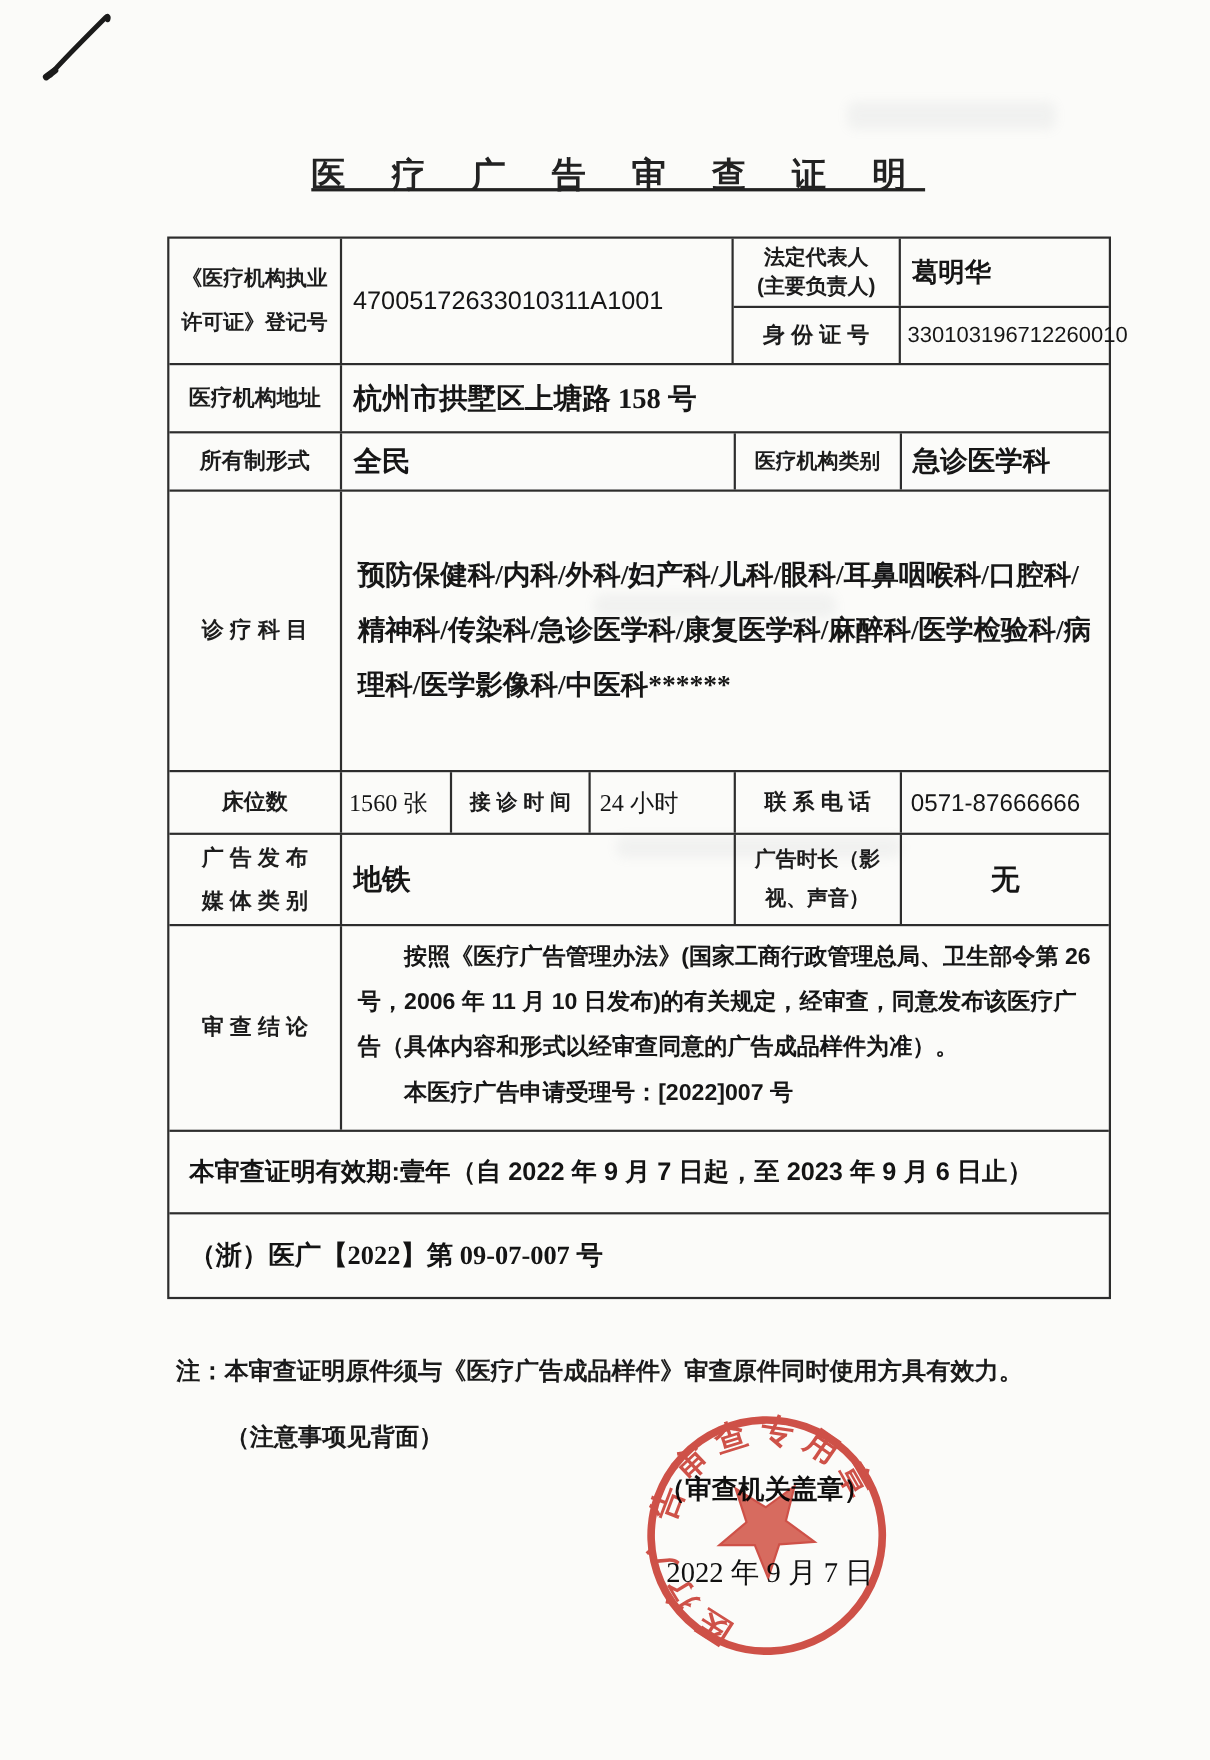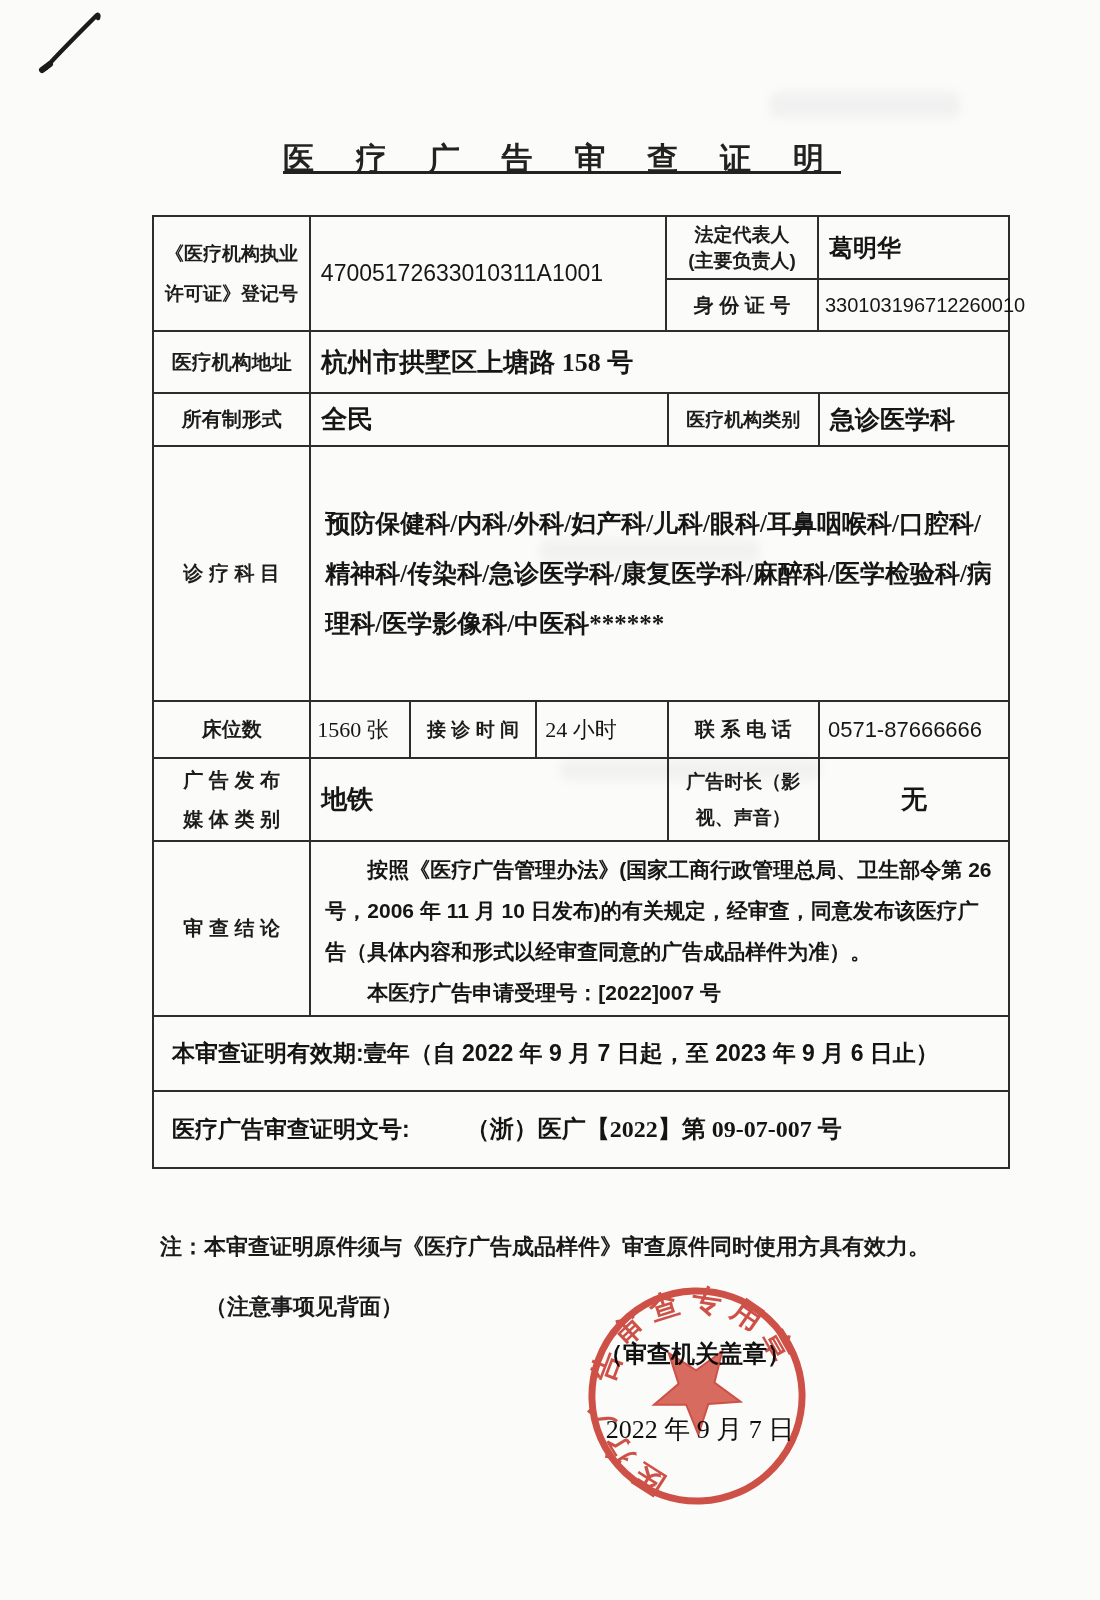--- a/index.html
+++ b/index.html
@@ -47,21 +47,21 @@
   .subrow{display:flex;flex:1;box-sizing:border-box;border-bottom:2px solid #2d2d2d;}
   .subrow:last-child{border-bottom:none;}
   .concl-par{
     font-family:"Liberation Sans","DejaVu Sans",sans-serif;
     font-weight:bold;font-size:21px;line-height:1.95;color:#161616;
     text-indent:2em;margin:0;
   }
   .concl-receipt{
     font-family:"Liberation Sans","DejaVu Sans",sans-serif;
     font-weight:bold;font-size:21px;color:#161616;
-    text-indent:2em;margin:6px 0 0 0;
+    text-indent:2em;margin:6px 0 12px 0;
   }
   .fullrow-text{
     font-family:"Liberation Sans","DejaVu Sans",sans-serif;
     font-weight:bold;font-size:23px;color:#141414;
   }
   .docno-line{display:flex;align-items:baseline;gap:56px;}
   .docno-value{
     font-family:"Liberation Serif","DejaVu Serif",serif;
     font-weight:bold;font-size:24px;
   }
@@ -223,21 +223,20 @@
 
   <div class="trow" style="min-height:75px;">
     <div class="tcell" style="width:858px;align-items:flex-start;padding:8px 18px;">
       <div class="fullrow-text">本审查证明有效期:壹年（自 2022 年 9 月 7 日起，至 2023 年 9 月 6 日止）</div>
     </div>
   </div>
 
   <div class="trow" style="min-height:75px;">
     <div class="tcell" style="width:858px;align-items:flex-start;padding:8px 18px;">
       <div class="docno-line">
-        <span class="fullrow-text">医疗广告审查证明文号:</span>
         <span class="docno-value">（浙）医广【2022】第 09-07-007 号</span>
       </div>
     </div>
   </div>
 
 </div>
 
 <div class="note-line">注：本审查证明原件须与《医疗广告成品样件》审查原件同时使用方具有效力。</div>
 <div class="note2-line">（注意事项见背面）</div>
 

